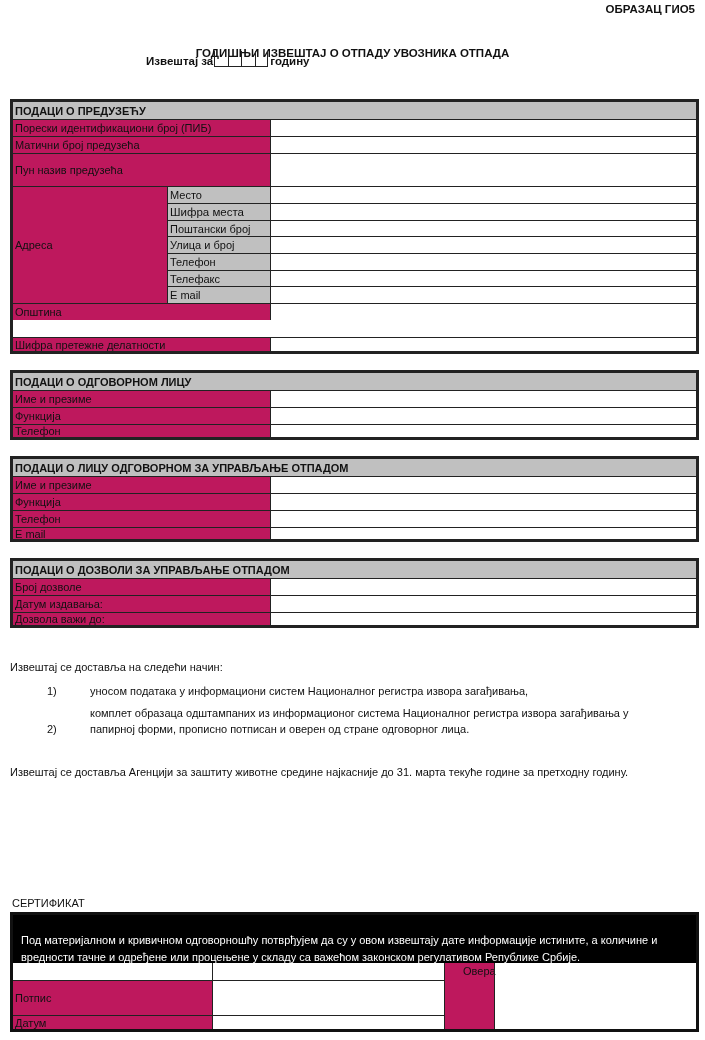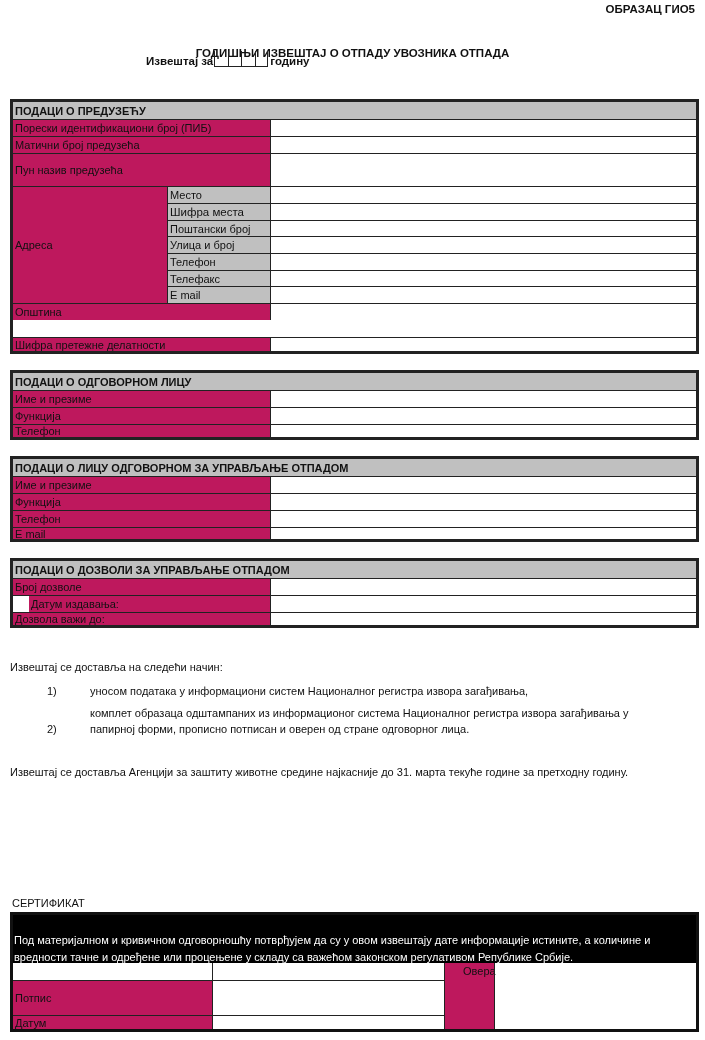--- a/index.html
+++ b/index.html
@@ -18,21 +18,21 @@
   .tbl .hdr { position: absolute; left: 0; right: 0; top: 0; background: #c0c0c0; font-weight: bold; font-size: 11px; padding-left: 2px; display: flex; align-items: center; }
   .cell { position: absolute; top: 0; bottom: 0; display: flex; align-items: center; padding-left: 2px; font-size: 11px; white-space: nowrap; }
   .lbl { background: #be185d; }
   .val { background: #fff; border-left: 1.5px solid #222; }
   .sublbl { background: #c0c0c0; border-left: 1.5px solid #222; }
 
   .txt { font-size: 11px; white-space: nowrap; }
 
   .cert-label { left: 12px; top: 897px; font-size: 11px; }
   .cert-box { position: absolute; left: 10px; top: 912px; width: 689px; height: 120px; border: 3px solid #111; background: #000; }
-  .cert-text { position: absolute; left: 0; top: 17px; width: 683px; color: #fff; font-size: 11px; line-height: 17px; padding-left: 1px; }
+  .cert-text { position: absolute; left: 0; top: 17px; width: 683px; color: #fff; font-size: 11px; line-height: 17px; padding-left: 8px; }
   .cert-grid { position: absolute; left: 0; top: 48px; width: 683px; height: 66px; background: #fff; }
   .cg { position: absolute; font-size: 11px; padding-left: 2px; display: flex; align-items: center; }
 </style>
 </head>
 <body>
 
 <div class="abs form-code">ОБРАЗАЦ ГИО5</div>
 <div class="abs doc-title">ГОДИШЊИ ИЗВЕШТАЈ О ОТПАДУ УВОЗНИКА ОТПАДА</div>
 <div class="abs year-line">
   <span>Извештај за</span>
@@ -139,21 +139,21 @@
   </div>
 </div>
 
 <div class="tbl" style="top:558px; height:70px;">
   <div class="hdr" style="height:17px;">ПОДАЦИ О ДОЗВОЛИ ЗА УПРАВЉАЊЕ ОТПАДОМ</div>
   <div class="row" style="top:17px; height:17px;">
     <div class="cell lbl" style="left:0; width:257px;">Број дозволе</div>
     <div class="cell val" style="left:257px; right:0;"></div>
   </div>
   <div class="row" style="top:34px; height:17px;">
-    <div class="cell lbl" style="left:0; width:257px;margin-left:16px;">Датум издавања:</div>
+    <div class="cell lbl" style="left:0; width:257px;">Датум издавања:</div>
     <div class="cell val" style="left:257px; right:0;"></div>
   </div>
   <div class="row" style="top:51px; height:13px;">
     <div class="cell lbl" style="left:0; width:257px;">Дозвола важи до:</div>
     <div class="cell val" style="left:257px; right:0;"></div>
   </div>
 </div>
 
 <div class="abs txt" style="left:10px; top:661px;">Извештај се доставља на следећи начин:</div>
 <div class="abs txt" style="left:47px; top:685px;">1)</div>

